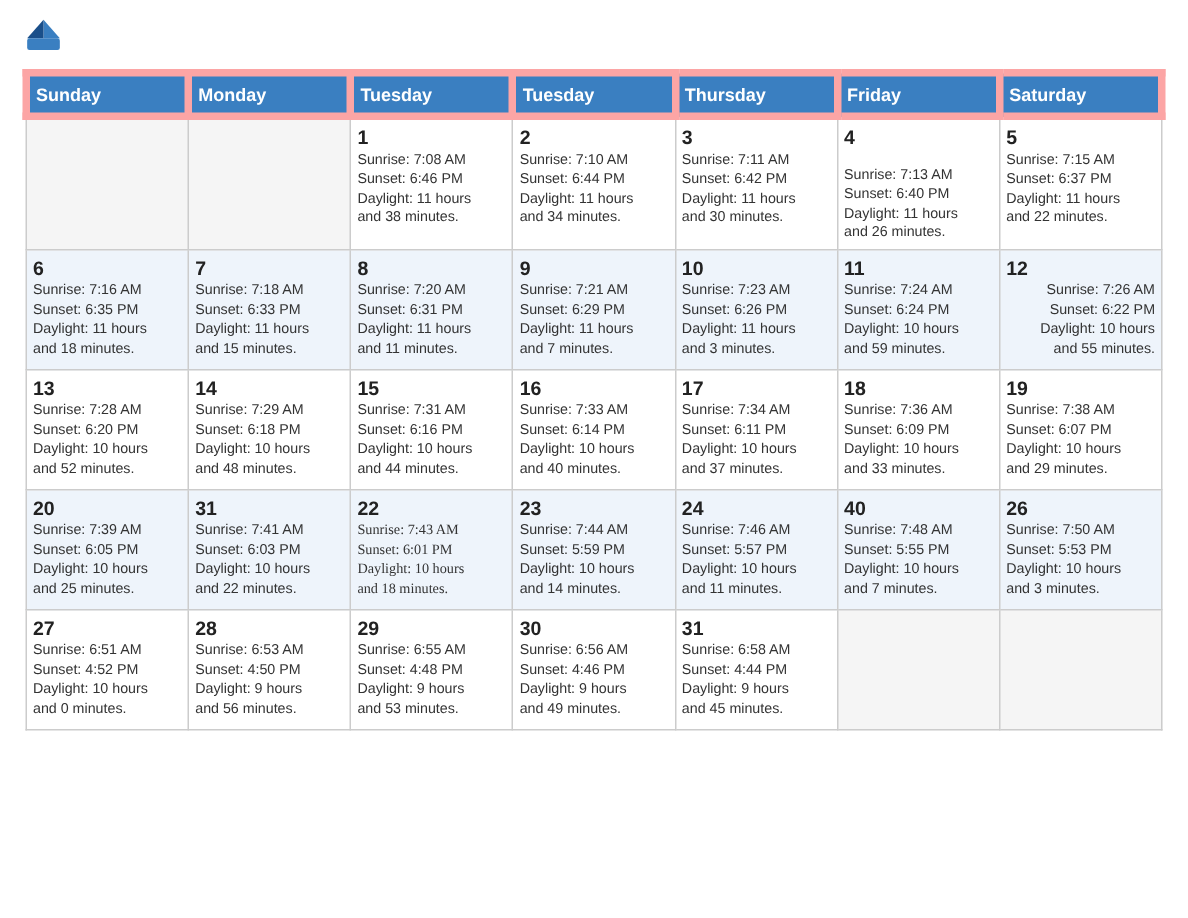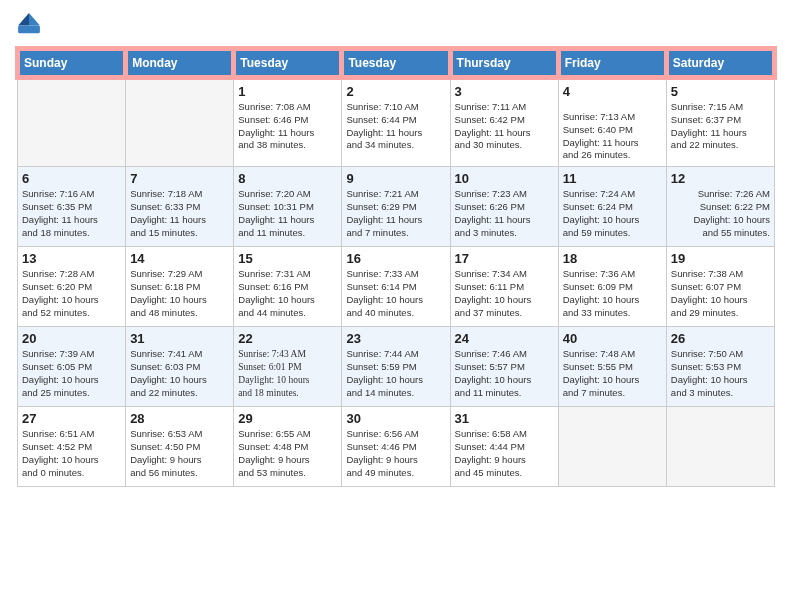--- a/index.html
+++ b/index.html
@@ -181,21 +181,21 @@
           <td>
             <div class="day-number">7</div>
             <div class="day-info" style="white-space: pre-line;">Sunrise: 7:18 AM
 Sunset: 6:33 PM
 Daylight: 11 hours
 and 15 minutes.</div>
           </td>
           <td>
             <div class="day-number">8</div>
             <div class="day-info" style="white-space: pre-line;">Sunrise: 7:20 AM
-Sunset: 10:31 PM
+Sunset: 6:31 PM
 Daylight: 11 hours
 and 11 minutes.</div>
           </td>
           <td>
             <div class="day-number">9</div>
             <div class="day-info" style="white-space: pre-line;">Sunrise: 7:21 AM
 Sunset: 6:29 PM
 Daylight: 11 hours
 and 7 minutes.</div>
           </td>

